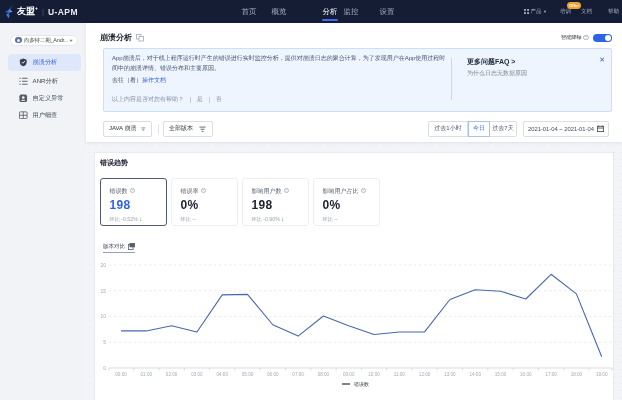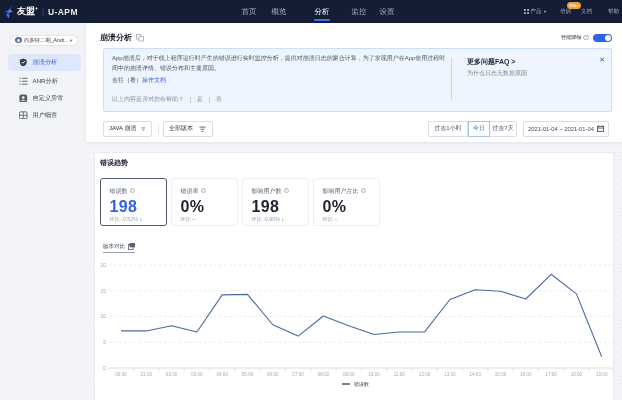--- a/index.html
+++ b/index.html
@@ -62,21 +62,21 @@
 #seg .cell.on { border:0.8px solid #a9c3f0; color:#2e62e9; background:#fdfeff; }
 #datebox { position:absolute; left:523px; top:121px; width:86px; height:15.5px; border:0.8px solid #dadde3; border-radius:2px; background:#fff; display:flex; align-items:center; justify-content:center; font-size:5.8px; color:#454b57; white-space:nowrap; }
 
 
 #card { position:absolute; left:94px; top:152px; width:520px; height:248px; background:#fff; border:0.8px solid #e8eaef; border-bottom:none; }
 #card h2 { position:absolute; left:5px; top:4.5px; font-size:7px; color:#1a1f2b; font-weight:bold; }
 .stat { position:absolute; top:24.5px; width:66.5px; height:48.5px; border:0.8px solid #edeff3; border-radius:3px; background:#fff; }
 .stat.sel { border-color:#525b6d; background:#fff; }
 .stat .lb { position:absolute; left:8.5px; top:8px; font-size:6px; color:#4d5564; white-space:nowrap; }
 .stat .lb i { display:inline-block; width:5px; height:5px; border:0.7px solid #b3b8c2; border-radius:50%; color:#b3b8c2; font-size:3.6px; line-height:4.2px; text-align:center; font-style:normal; vertical-align:0.5px; margin-left:2px; }
-.stat .vl { position:absolute; left:8.5px; top:19.5px; font-size:16px; font-weight:bold; color:#1c2230; letter-spacing:0.3px; }
+.stat .vl { position:absolute; left:8.5px; top:19.5px; font-size:12px; font-weight:bold; color:#1c2230; letter-spacing:0.3px; }
 .stat.sel .vl { color:#2e62e9; }
 .stat .sub { position:absolute; left:8.5px; top:37.5px; font-size:5.2px; color:#9aa1ae; white-space:nowrap; }
 .stat .sub .dn { color:#2f9e44; font-weight:bold; font-size:6px; }
 #verslbl { position:absolute; left:8px; top:90px; font-size:5.5px; color:#454d5c; border-bottom:0.8px solid #99a1ae; padding-bottom:1.5px; display:flex; align-items:center; }
 </style>
 </head>
 <body>
 
 <div id="nav">
   <div class="logo">
@@ -86,22 +86,22 @@
       <path d="M1.2 8.8 L5.2 8.2 L4.4 9.8 Z" fill="#2e62e9"></path>
       <path d="M2.0 10.6 L5.0 9.9 L4.2 11.6 L5.8 11.0 L4.4 14.2 L3.4 12.2 Z" fill="#4a86f7"></path>
       <path d="M6.2 6.4 L8.8 7.4 L6.0 8.6 Z" fill="#6fa4f5"></path>
     </svg>
     <span class="t1">友盟<sup>+</sup></span>
     <span class="sep">|</span>
     <span class="t2">U-APM</span>
   </div>
   <div class="navitem" style="left:237px;">首页</div>
   <div class="navitem" style="left:267px;">概览</div>
-  <div class="navitem on" style="left:310px;">分析</div>
-  <div class="navitem" style="left:347px;">监控</div>
+  <div class="navitem on" style="left:318px;">分析</div>
+  <div class="navitem" style="left:339px;">监控</div>
   <div class="navitem" style="left:375px;">设置</div>
   <div class="nright" style="left:524px;">
     <svg width="5" height="5" viewBox="0 0 8 8" style="vertical-align:-0.5px;">
         <rect x="0" y="0" width="3" height="3" fill="#a8afc2"></rect>
         <rect x="5" y="0" width="3" height="3" fill="#a8afc2"></rect>
         <rect x="0" y="5" width="3" height="3" fill="#a8afc2"></rect>
         <rect x="5" y="5" width="3" height="3" fill="#a8afc2"></rect>
       </svg>
     产品 <span style="font-size:4px;">▼</span>
   </div>

